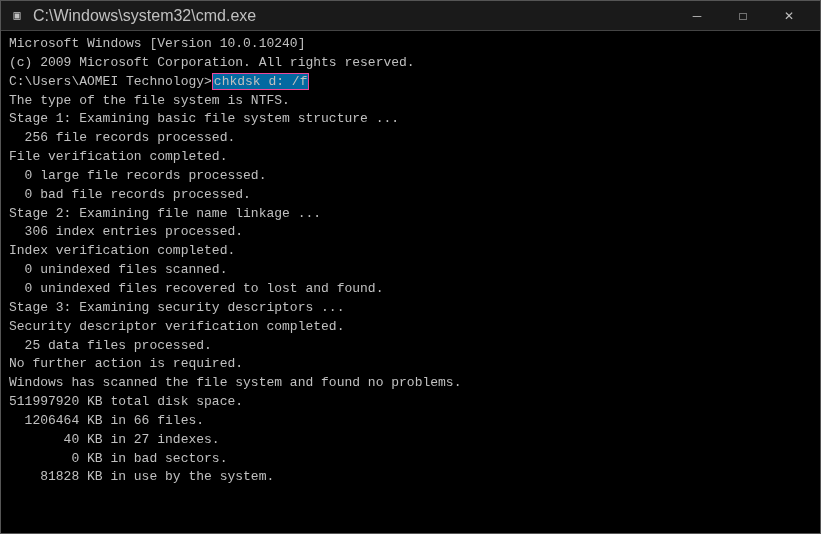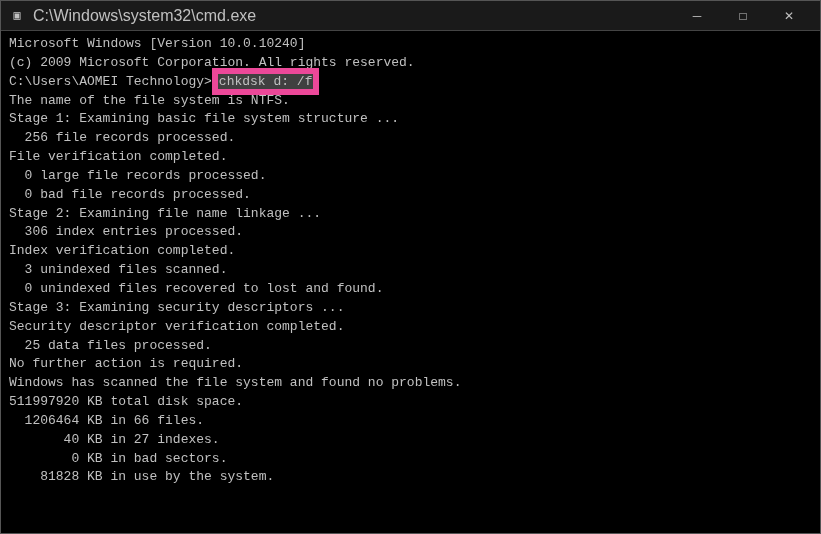--- a/index.html
+++ b/index.html
@@ -87,22 +87,22 @@
       background: #555;
     }
 
     .line {
       line-height: 1.45;
       white-space: pre;
       color: #c0c0c0;
     }
 
     .highlighted {
-      background: #404040;
-      border: 6px solid #ec4899;
+      background: #0369a1;
+      border: 1px solid #ec4899;
       color: #c0c0c0;
       display: inline;
       padding: 0 1px;
     }
 
     .prompt-line {
       line-height: 1.45;
       white-space: pre;
       color: #c0c0c0;
     }
@@ -119,32 +119,32 @@
       <div class="title-bar-btn">□</div>
       <div class="title-bar-btn close">✕</div>
     </div>
   </div>
 
   <div class="content" id="terminal-content">
   <div class="line">Microsoft Windows [Version 10.0.10240]</div>
       <div class="line">(c) 2009 Microsoft Corporation. All rights reserved.</div>
       <div class="line"></div>
       <div class="prompt-line">C:\Users\AOMEI Technology&gt;<span class="highlighted">chkdsk d: /f</span></div>
-      <div class="line">The name of the file system is NTFS.</div>
+      <div class="line">The type of the file system is NTFS.</div>
       <div class="line"></div>
       <div class="line">Stage 1: Examining basic file system structure ...</div>
       <div class="line">  256 file records processed.</div>
       <div class="line">File verification completed.</div>
       <div class="line">  0 large file records processed.</div>
       <div class="line">  0 bad file records processed.</div>
       <div class="line"></div>
       <div class="line">Stage 2: Examining file name linkage ...</div>
       <div class="line">  306 index entries processed.</div>
       <div class="line">Index verification completed.</div>
-      <div class="line">  3 unindexed files scanned.</div>
+      <div class="line">  0 unindexed files scanned.</div>
       <div class="line">  0 unindexed files recovered to lost and found.</div>
       <div class="line"></div>
       <div class="line">Stage 3: Examining security descriptors ...</div>
       <div class="line">Security descriptor verification completed.</div>
       <div class="line">  25 data files processed.</div>
       <div class="line"></div>
       <div class="line">No further action is required.</div>
       <div class="line">Windows has scanned the file system and found no problems.</div>
       <div class="line"></div>
       <div class="line">511997920 KB total disk space.</div>

